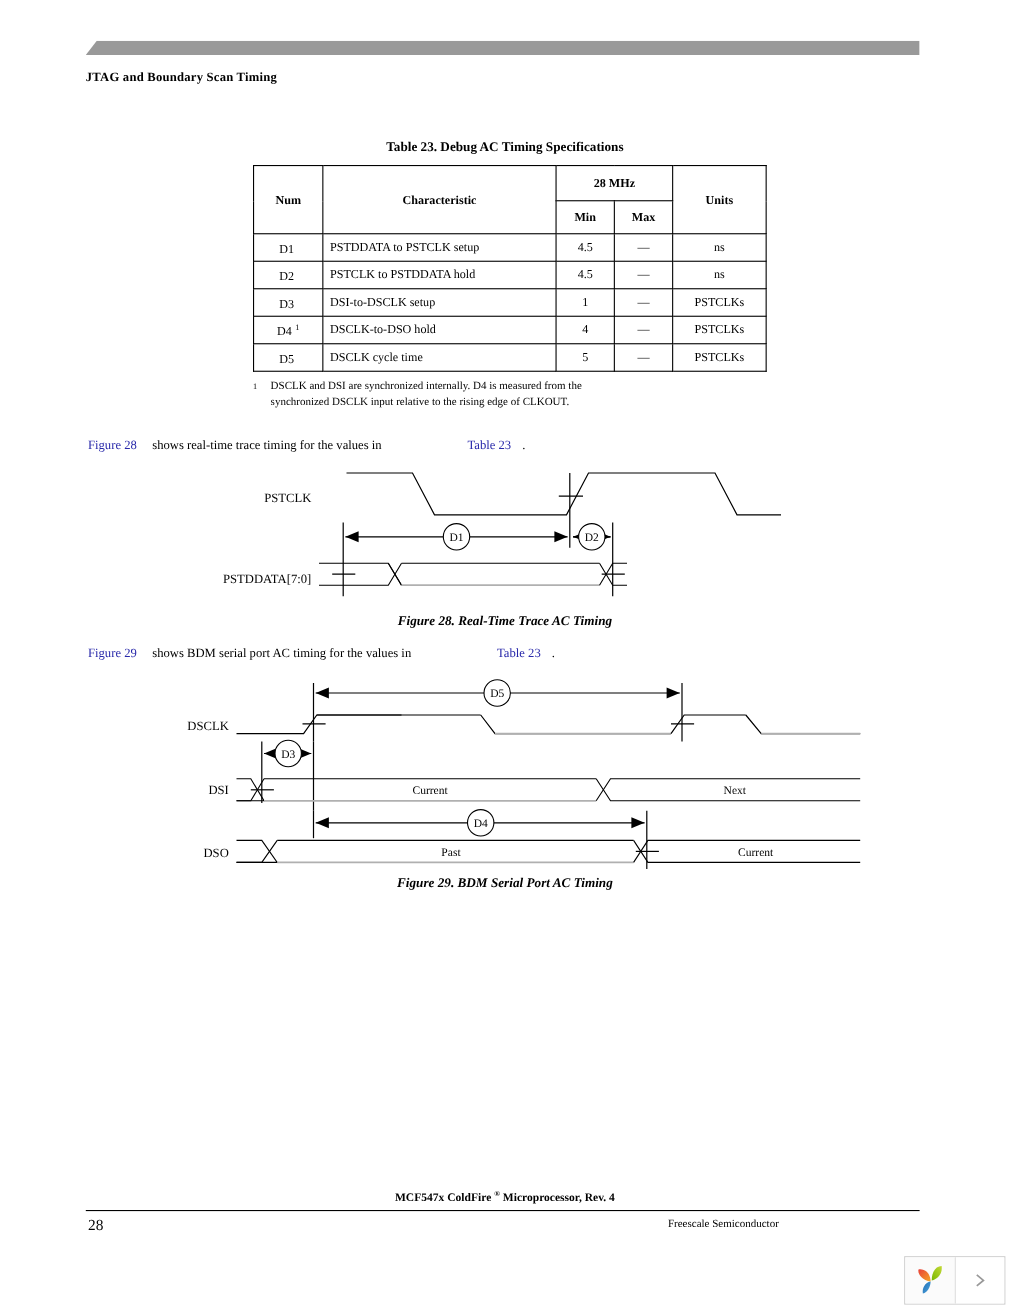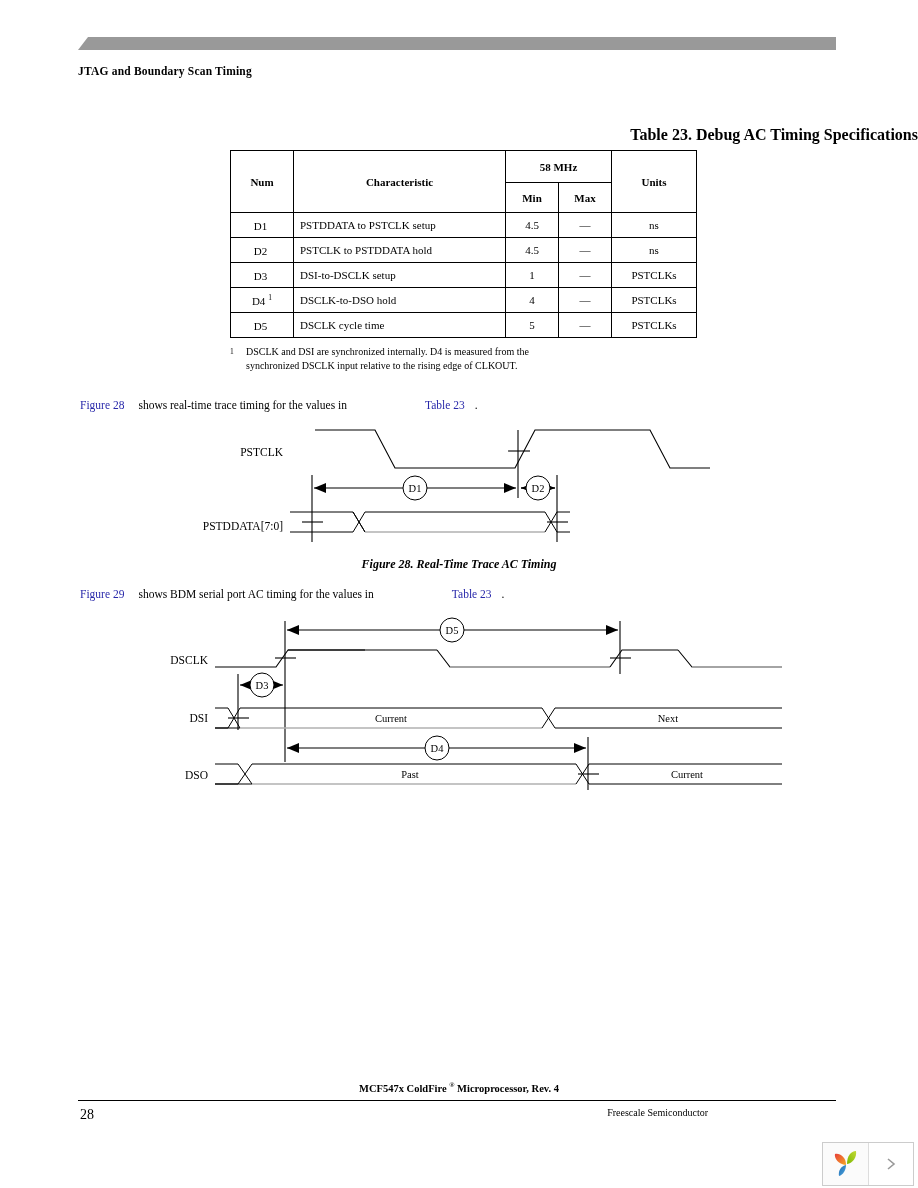--- a/index.html
+++ b/index.html
@@ -56,23 +56,23 @@
   .gap-a { display: inline-block; width: 14px; }
   .gap-b { display: inline-block; width: 78px; }
   .gap-c { display: inline-block; width: 10px; }
 
   
   .tbl-caption {
     position: absolute;
     top: 126px;
     left: 0;
     width: 918px;
-    text-align: right;
+    text-align: center;
     font-weight: bold;
-    font-size: 16px;
+    font-size: 12px;
   }
   table.spec {
     position: absolute;
     left: 230px;
     top: 150px;
     border-collapse: collapse;
     font-size: 11px;
   }
   table.spec th, table.spec td {
     border: 1px solid #000000;
@@ -213,21 +213,21 @@
   <div class="hdr-title">JTAG and Boundary Scan Timing</div>
 
 
   <div class="tbl-caption">Table 23. Debug AC Timing Specifications</div>
 
   <table class="spec">
     <thead>
       <tr>
         <th class="c-num hdr-tall" rowspan="2">Num</th>
         <th class="c-char hdr-tall" rowspan="2" style="text-align:center; padding-left:0 !important;">Characteristic</th>
-        <th class="hdr-mid" colspan="2">58 MHz</th>
+        <th class="hdr-mid" colspan="2">28 MHz</th>
         <th class="c-unit hdr-tall" rowspan="2">Units</th>
       </tr>
       <tr>
         <th class="c-min hdr-sub">Min</th>
         <th class="c-max hdr-sub">Max</th>
       </tr>
     </thead>
     <tbody>
       <tr>
         <td class="c-num"><span>D1</span><span class="fn-sup"></span></td>
@@ -400,20 +400,21 @@
       <line x1="142" y1="152" x2="466" y2="152" stroke="#000000" stroke-width="1"></line>
       <line x1="142" y1="172" x2="466" y2="172" stroke="#b0b0b0" stroke-width="1.6"></line>
       <polyline points="466,152 479,172 672,172" fill="none" stroke="#000000" stroke-width="1"></polyline>
       <polyline points="466,172 479,152 672,152" fill="none" stroke="#000000" stroke-width="1"></polyline>
       <line x1="468" y1="162" x2="489" y2="162" stroke="#000000" stroke-width="1.1"></line>
       <text x="300" y="166" font-size="10.5" text-anchor="middle">Past</text>
       <text x="577" y="166" font-size="10.5" text-anchor="middle">Current</text>
     </svg>
   </div>
 
+  <div class="fig-caption" style="top:795px;">Figure 29. BDM Serial Port AC Timing</div>
 
   <div class="footer-center">
     <span>MCF547x ColdFire</span>
     <span class="reg">®</span>
     <span>Microprocessor, Rev. 4</span>
   </div>
   <div class="footer-rule"></div>
   <div class="footer-left">28</div>
   <div class="footer-right">Freescale Semiconductor</div>
 

